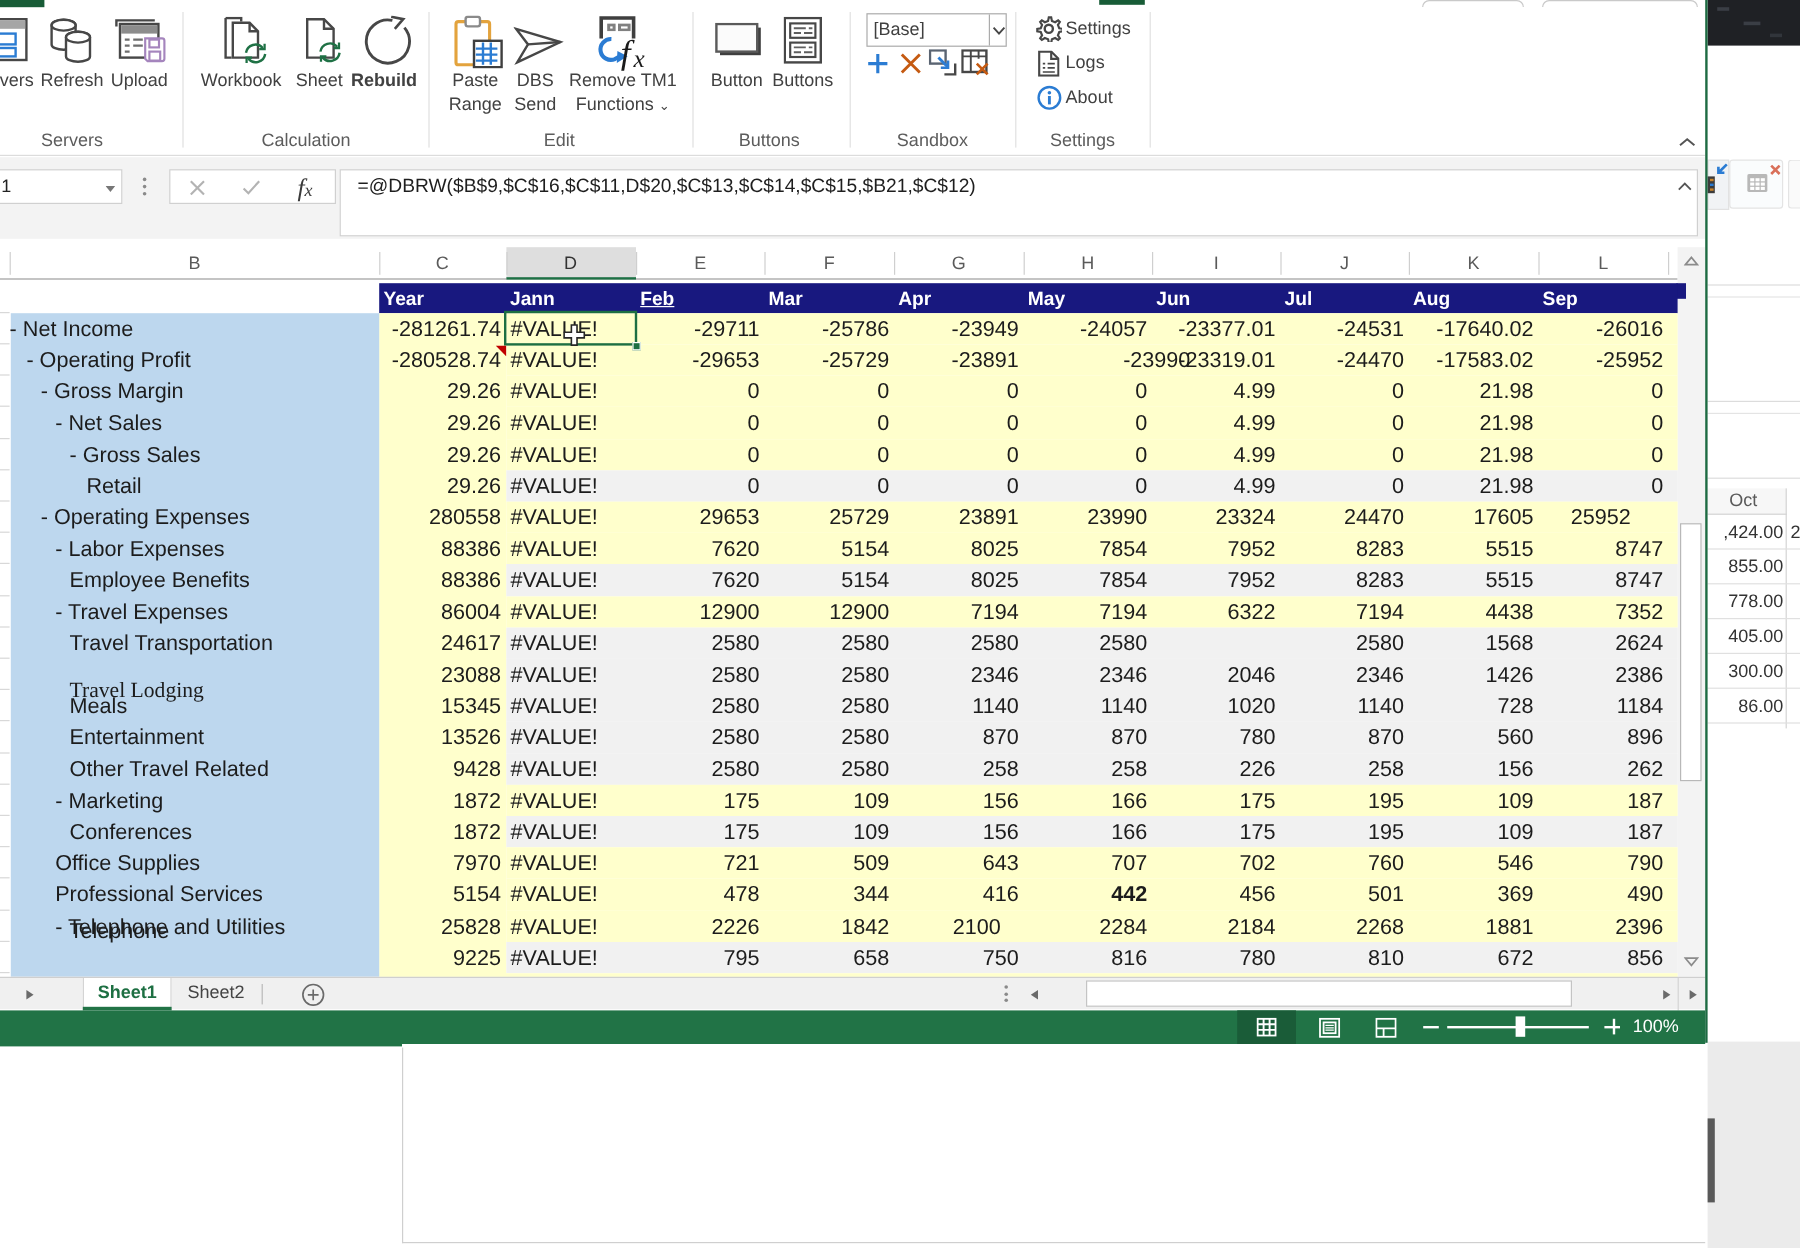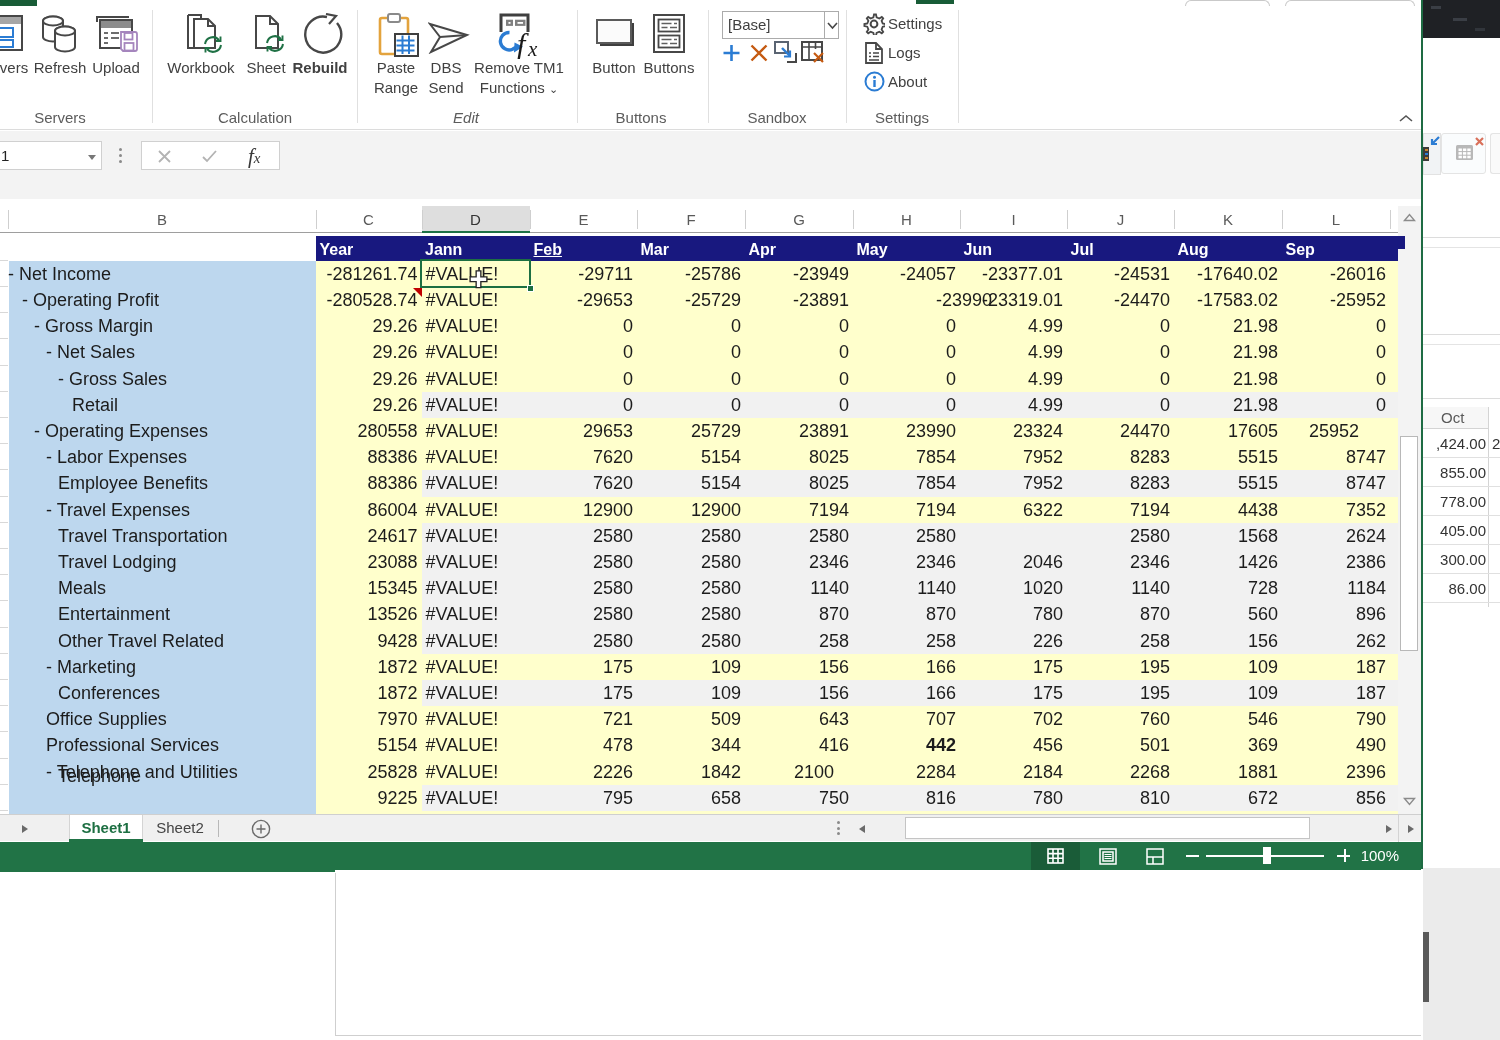--- a/index.html
+++ b/index.html
@@ -27,21 +27,21 @@
   <div class="abs" style="left:1285px;top:0;width:130px;height:6px;background:#fff;border:1px solid #c9c9c9;border-bottom:none;border-radius:6px 6px 0 0;"></div>
   <div class="gsep" style="left:152px;"></div>
   <div class="gsep" style="left:357px;"></div>
   <div class="gsep" style="left:577px;"></div>
   <div class="gsep" style="left:708px;"></div>
   <div class="gsep" style="left:846px;"></div>
   <div class="gsep" style="left:958px;"></div>
 
   <div class="glab" style="left:60px;top:109px;">Servers</div>
   <div class="glab" style="left:255px;top:109px;">Calculation</div>
-  <div class="glab" style="left:466px;top:109px;font-style:italic;">Edit</div>
+  <div class="glab" style="left:466px;top:109px;">Edit</div>
   <div class="glab" style="left:641px;top:109px;">Buttons</div>
   <div class="glab" style="left:777px;top:109px;">Sandbox</div>
   <div class="glab" style="left:902px;top:109px;">Settings</div>
 
   <svg class="abs" style="left:1398px;top:113px;" width="16" height="12" viewBox="0 0 16 12">
         <path d="M2,8 L8,3 L14,8" stroke="#555" stroke-width="1.6" fill="none"></path>
       </svg>
 
   <svg class="abs" style="left:0;top:14px;" width="26" height="40" viewBox="0 0 26 40">
     <rect x="-16" y="2" width="38" height="34" fill="#fff" stroke="#474747" stroke-width="2"></rect>
@@ -214,20 +214,26 @@
     <div style="width:3px;height:3px;border-radius:50%;background:#8a8a8a;"></div>
   </div>
   <div class="abs" style="left:141px;top:10px;width:139px;height:29px;background:#fff;border:1px solid #d0d0d0;">
     <svg class="abs" style="left:16px;top:8px;" width="13" height="13" viewBox="0 0 13 13">
           <path d="M1,1 L12,12 M12,1 L1,12" stroke="#b3b3b3" stroke-width="1.8"></path>
         </svg>
     <svg class="abs" style="left:60px;top:8px;" width="15" height="13" viewBox="0 0 15 13">
           <path d="M1,7 L5,11 L14,1" stroke="#b3b3b3" stroke-width="1.8" fill="none"></path>
         </svg>
     <span style="position:absolute;left:106px;top:2px;font-family:'Liberation Serif',serif;font-style:italic;font-size:21px;color:#3a3a3a;">f<span style="font-size:15px;">x</span></span>
+  </div>
+  <div class="abs" style="left:283px;top:10px;width:1132px;height:56px;background:#fff;border:1px solid #d0d0d0;">
+    <span style="position:absolute;left:14px;top:5px;font-size:16px;color:#1e1e1e;">=@DBRW($B$9,$C$16,$C$11,D$20,$C$13,$C$14,$C$15,$B21,$C$12)</span>
+    <svg class="abs" style="left:1113px;top:9px;" width="14" height="10" viewBox="0 0 14 10">
+          <path d="M2,7 L7,2 L12,7" stroke="#555" stroke-width="1.5" fill="none"></path>
+        </svg>
   </div>
 </div>
 
 <div class="abs" style="left:0;top:206px;width:1398px;height:27px;background:#fff;border-bottom:1px solid #9e9e9e;">
   <div class="abs" style="left:421.5px;top:0;width:108.5px;height:27px;background:#dedede;border-bottom:2px solid #1e7145;"></div>
   <div class="abs" style="left:8px;top:4px;width:1px;height:19px;background:#cfcfcf;"></div>
   <div class="abs" style="left:315.5px;top:4px;width:1px;height:19px;background:#cfcfcf;"></div>
   <div class="abs" style="left:421.5px;top:4px;width:1px;height:19px;background:#cfcfcf;"></div>
   <div class="abs" style="left:529.5px;top:4px;width:1px;height:19px;background:#cfcfcf;"></div>
   <div class="abs" style="left:636.5px;top:4px;width:1px;height:19px;background:#cfcfcf;"></div>
@@ -511,21 +517,21 @@
 <div class="blab" style="left:22px;top:287.0px;">- Operating Profit</div>
 <div class="blab" style="left:34px;top:313.2px;">- Gross Margin</div>
 <div class="blab" style="left:46px;top:339.4px;">- Net Sales</div>
 <div class="blab" style="left:58px;top:365.6px;">- Gross Sales</div>
 <div class="blab" style="left:72px;top:391.8px;">Retail</div>
 <div class="blab" style="left:34px;top:418.0px;">- Operating Expenses</div>
 <div class="blab" style="left:46px;top:444.2px;">- Labor Expenses</div>
 <div class="blab" style="left:58px;top:470.4px;">Employee Benefits</div>
 <div class="blab" style="left:46px;top:496.6px;">- Travel Expenses</div>
 <div class="blab" style="left:58px;top:522.8px;">Travel Transportation</div>
-<div class="blab" style="left:58px;top:549.0px;">Travel Lodging</div>
+<div class="blab" style="left:58px;top:562px;font-family:Liberation Serif, serif;">Travel Lodging</div>
 <div class="blab" style="left:58px;top:575.2px;">Meals</div>
 <div class="blab" style="left:58px;top:601.4px;">Entertainment</div>
 <div class="blab" style="left:58px;top:627.6px;">Other Travel Related</div>
 <div class="blab" style="left:46px;top:653.8px;">- Marketing</div>
 <div class="blab" style="left:58px;top:680.0px;">Conferences</div>
 <div class="blab" style="left:46px;top:706.2px;">Office Supplies</div>
 <div class="blab" style="left:46px;top:732.4px;">Professional Services</div>
 <div class="blab" style="left:46px;top:758.6px;">- Telephone and Utilities</div>
 <div class="blab" style="left:58px;top:763px;">Telephone</div>
     <div style="position:absolute;left:0;top:259.8px;width:8px;height:1px;background:#d8d8d8;"></div>

